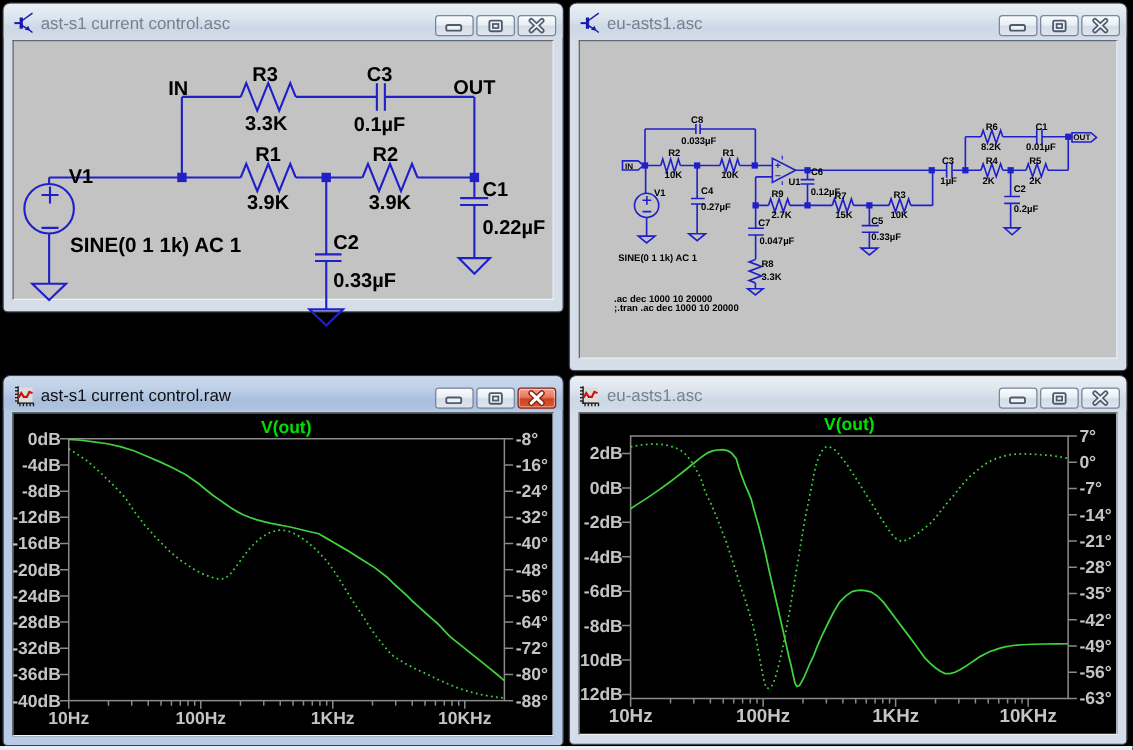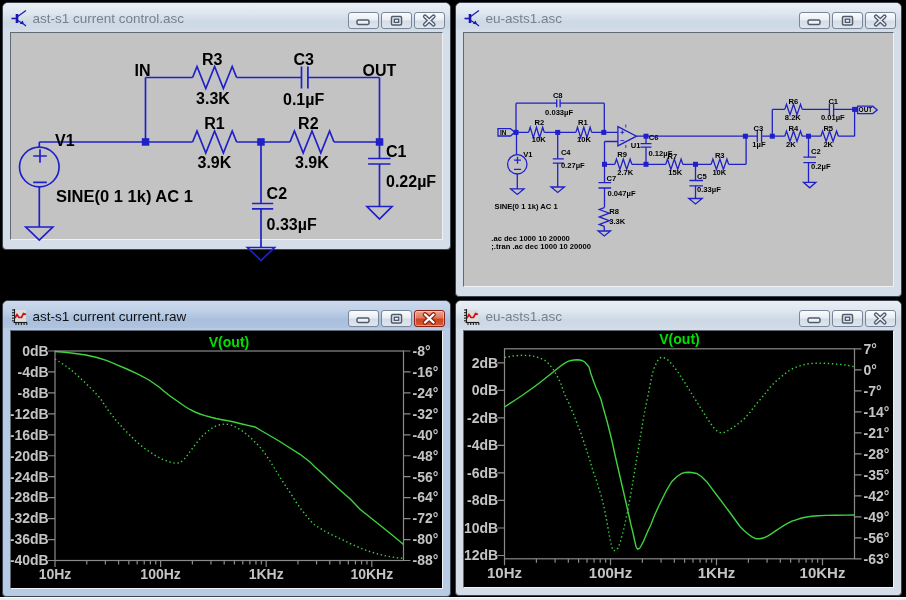--- a/index.html
+++ b/index.html
@@ -52,21 +52,21 @@
 <div class="btn" style="left:409px;top:9px;background:linear-gradient(180deg,#fafcfe 0%,#e9eef4 45%,#d4dde7 55%,#dfe5ed 100%);border-color:#7a879a;">
 <svg width="29" height="15">
         <path d="M10,3.5 L18.5,11.5 M18.5,3.5 L10,11.5" stroke="#4f5b6b" stroke-width="4.2" stroke-linecap="round"></path>
         <path d="M10,3.5 L18.5,11.5 M18.5,3.5 L10,11.5" stroke="#edf2f8" stroke-width="1.6" stroke-linecap="round"></path>
       </svg>
     </div>
 <div class="client" style="background:#c3c3c3;bottom:9.5px;"></div>
 </div>
 <div class="win" style="left:2px;top:300px;width:449px;height:296.5px;background:#b7cbe4;">
 <div class="tbar" style="background:linear-gradient(180deg,#ccd9ec 0%,#bdcfe7 40%,#a9bfdd 70%,#aec3df 100%);"></div>
-<div class="ttext" style="left:29.5px;color:#101010;">ast-s1 current current.raw</div>
+<div class="ttext" style="left:29.5px;color:#101010;">ast-s1 current control.raw</div>
 <div class="btn" style="left:345px;top:9px;background:linear-gradient(180deg,#fafcfe 0%,#e9eef4 45%,#d4dde7 55%,#dfe5ed 100%);border-color:#7a879a;">
 <svg width="29" height="15">
         <rect x="8" y="7" width="12" height="4.5" rx="1.4" fill="#edf2f8" stroke="#4f5b6b" stroke-width="1.5"></rect>
       </svg>
     </div>
 <div class="btn" style="left:378px;top:9px;background:linear-gradient(180deg,#fafcfe 0%,#e9eef4 45%,#d4dde7 55%,#dfe5ed 100%);border-color:#7a879a;">
 <svg width="29" height="15">
         <rect x="9.5" y="3.5" width="10" height="8.5" rx="1.2" fill="#edf2f8" stroke="#4f5b6b" stroke-width="1.5"></rect>
         <rect x="12.3" y="6.2" width="4.4" height="3.2" fill="#edf2f8" stroke="#4f5b6b" stroke-width="1.4"></rect>
       </svg>

